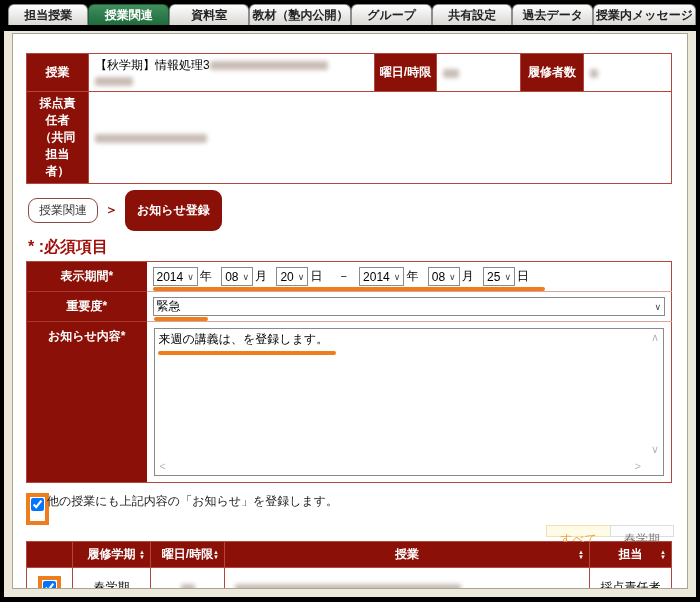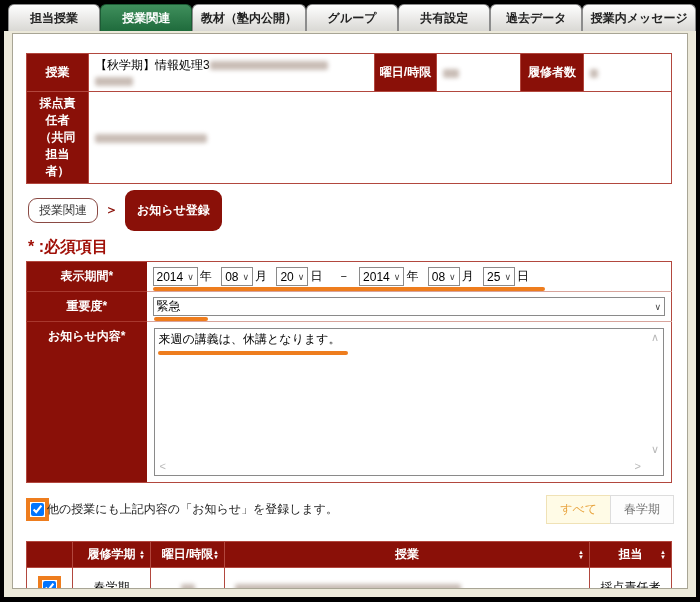--- a/index.html
+++ b/index.html
@@ -2,21 +2,21 @@
 <html><head>
 <meta charset="utf-8">
 <style>
   * { margin:0; padding:0; box-sizing:border-box; }
   html,body { width:700px; height:602px; }
   body {
     font-family:"Liberation Sans","DejaVu Sans",sans-serif;
     background:#000; position:relative; overflow:hidden;
   }
   
-  .tabbar { position:absolute; top:4px; left:8px; right:4px; height:27px; display:flex; gap:0; }
+  .tabbar { position:absolute; top:4px; left:8px; right:4px; height:21px; display:flex; gap:0; }
   .tab {
     flex:1 1 0; display:flex; align-items:center; justify-content:center;
     font-size:12px; font-weight:bold; color:#222; cursor:pointer;
     background:linear-gradient(#fefefe,#d9d8d4); border:1px solid #8c8c8c;
     border-bottom:none; border-radius:6px 6px 0 0; white-space:nowrap; padding:0 2px;
   }
   .tab.active { background:linear-gradient(#3f8f5c,#1f6b3c); color:#fff; border-color:#1d5c35; }
   .tab.wide { flex:1.25 1 0; }
   
   .frame { position:absolute; top:31px; left:4px; right:4px; bottom:5px;
@@ -52,45 +52,46 @@
   .sel.wide .arr { margin-left:auto; }
   .unit { font-size:12px; margin:0 6px 0 2px; }
   .dash { margin:0 6px; }
   .u-orange { position:absolute; height:4px; background:#ee7d1e; border-radius:2px; }
   
   .ta { position:relative; margin:3px 1px; height:148px; border:1px solid #8a8a8a; background:#fff; }
   .ta .text { position:relative; display:inline-block; font-size:12px; padding:2px 4px; }
   .ta .text .u-orange { left:3px; right:-4px; bottom:-5px; }
   .sbar { position:absolute; color:#b9b9b9; font-size:11px; line-height:11px; }
   
-  .otherrow { margin-top:10px; display:flex; align-items:center; height:32px; }
+  .otherrow { margin-top:10px; display:flex; height:32px; }
   .obox { display:inline-block; border:4px solid #ee7d1e; padding:1px; line-height:0; background:#fff; }
   .obox input { width:13px; height:13px; }
   .chk-label { font-size:12px; color:#222; margin-left:-2px; }
-  .filters { margin-left:auto; display:flex; }
+  .filters { margin-left:auto; display:flex;margin-top:32px; }
   .filter { font-size:12px; padding:5px 13px; border:1px solid #ddd; background:#fdfdfd;
             color:#777; cursor:pointer; margin-left:-1px; }
   .filter.active { background:#fffbe6; border-color:#f0e2b6; color:#e8a33d; }
   
   .courses { width:646px; border-collapse:collapse; margin-top:16px; }
   .courses th { background:#8a1008; color:#fff; font-size:12px; font-weight:bold;
                 border:1px solid #b2473e; padding:4px 2px; position:relative; }
   .courses td { border:1px solid #b2473e; background:#fff; font-size:12px;
                 text-align:center; padding:8px 4px; }
   .sort { position:absolute; right:5px; top:50%; transform:translateY(-50%);
           display:inline-flex; flex-direction:column; cursor:pointer; }
   .sort i { font-style:normal; font-size:6px; line-height:5px; color:#fff; }
   .ta-left { vertical-align:top !important; padding-top:6px !important; }
 </style>
 </head>
 <body>
 
 <div class="tabbar">
   <div class="tab">担当授業</div>
   <div class="tab active">授業関連</div>
+  <div class="tab">資料室</div>
   <div class="tab wide">教材（塾内公開）</div>
   <div class="tab">グループ</div>
   <div class="tab">共有設定</div>
   <div class="tab">過去データ</div>
   <div class="tab wide">授業内メッセージ</div>
 </div>
 
 <div class="frame">
   <div class="panel">
 
@@ -163,21 +164,21 @@
                 <span class="arr">∨</span>
               </span>
           <span class="u-orange" style="left:7px; width:54px; bottom:0;"></span>
         </td>
       </tr>
       <tr>
         <td class="flbl ta-left" style="border-bottom:none; vertical-align:middle;">お知らせ内容*</td>
         <td class="fval" style="border-bottom:none;">
           <div class="ta">
             <span class="text">
-              <span>来週の講義は、休講となります。</span>
+              <span>来週の講義は、を登録します。</span>
               <span class="u-orange"></span>
             </span>
             <span class="sbar" style="top:3px; right:4px;">∧</span>
             <span class="sbar" style="bottom:20px; right:4px;">∨</span>
             <span class="sbar" style="bottom:3px; left:5px;">&lt;</span>
             <span class="sbar" style="bottom:3px; right:22px;">&gt;</span>
           </div>
         </td>
       </tr>
     </tbody>

